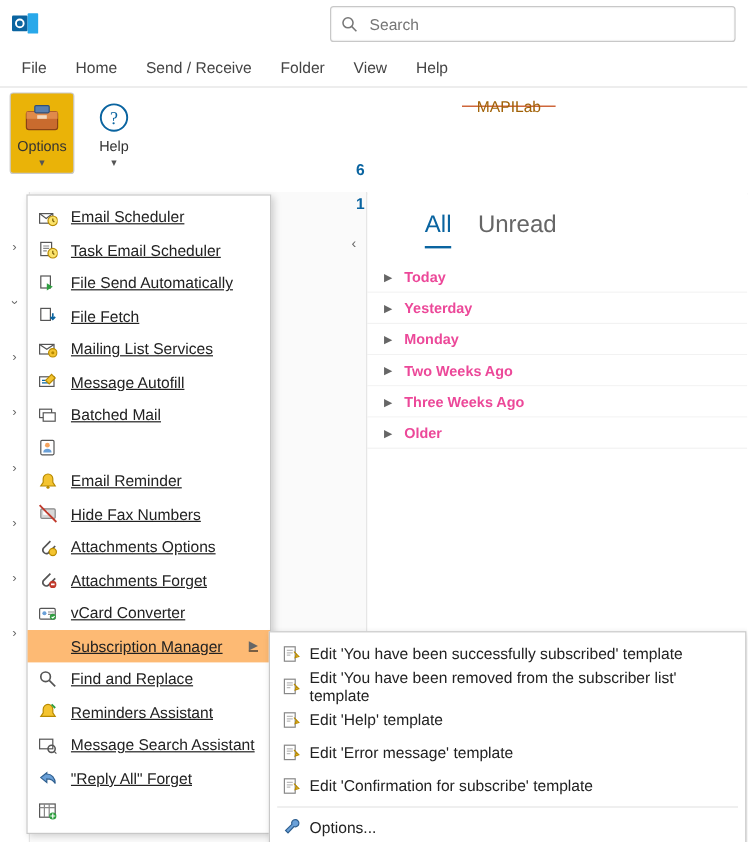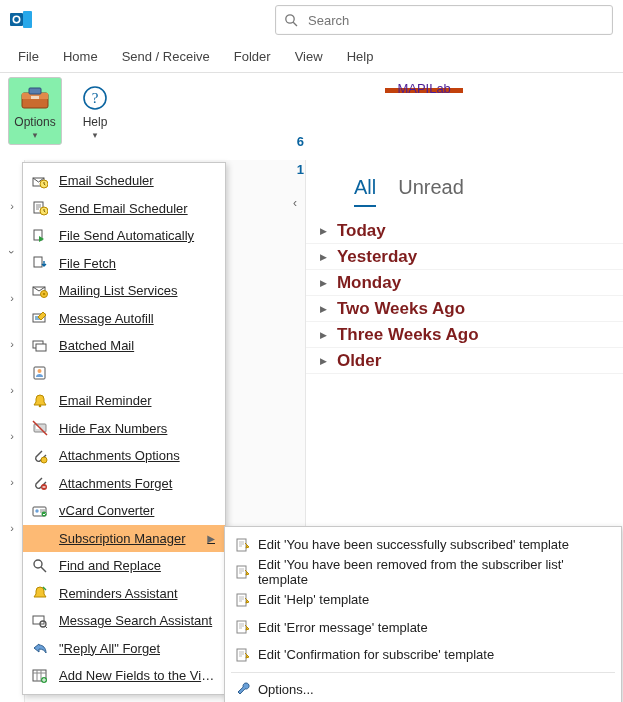--- a/index.html
+++ b/index.html
@@ -6,43 +6,43 @@
   .app{width:623px;height:702px;position:relative;overflow:hidden;background:#fff;}
   
   .titlebar{height:40px;display:flex;align-items:center;padding:0 10px;gap:8px;}
   .outlook-logo{width:22px;height:22px;display:flex;align-items:center;justify-content:center;}
   .search-wrap{flex:1;display:flex;justify-content:flex-end;}
   .search-box{margin-left:auto;width:320px;height:28px;border:1px solid #c8c8c8;border-radius:3px;display:flex;align-items:center;padding:0 8px;gap:8px;background:#fff;box-shadow:0 0 0 1px rgba(0,0,0,0.02) inset;}
   .search-box input{border:none;outline:none;flex:1;font-size:13px;background:transparent;}
   
   .menubar{height:32px;display:flex;align-items:stretch;padding:0 6px;}
   .menu-item{padding:0 12px;display:flex;align-items:center;color:#444;cursor:default;}
-  .menu-item.active{color:#4c1d95;border-bottom:5px solid #c2410c;font-weight:400;margin-top:48px;}
+  .menu-item.active{color:#a16207;border-bottom:1px solid #c2410c;font-weight:400;margin-top:48px;}
   .ribbon-sep{height:1px;background:#e1e1e1;}
   
   .ribbon{height:84px;display:flex;align-items:flex-start;padding:4px 8px 0 8px;gap:6px;border-bottom:1px solid #d9d9d9;}
   .ribbon-btn{width:48px;display:flex;flex-direction:column;align-items:center;justify-content:flex-start;padding:4px 2px;border:1px solid transparent;border-radius:3px;}
-  .ribbon-btn.dropdown{border:1px solid #c9c9c9;background:#86efac;}
+  .ribbon-btn.dropdown{border:1px solid #c9c9c9;background:#eab308;}
   .ribbon-icon{width:32px;height:32px;display:flex;align-items:center;justify-content:center;}
   .ribbon-label{font-size:12px;color:#333;margin-top:2px;display:flex;align-items:center;gap:2px;line-height:1;}
   .chev{font-size:9px;color:#555;margin-top:2px;}
   
   .body{position:absolute;top:160px;bottom:0;left:0;right:0;display:flex;}
   .nav-col{width:24px;background:#fff;border-right:1px solid #e6e6e6;display:flex;flex-direction:column;align-items:center;padding-top:40px;gap:34px;}
   .nav-chev{color:#666;font-size:11px;}
   .mid-col{width:280px;border-right:1px solid #e6e6e6;background:#fafafa;position:relative;}
   .mid-collapse{position:absolute;top:36px;right:8px;color:#666;font-size:12px;}
   .right-col{flex:1;background:#fff;display:flex;flex-direction:column;}
   .filter-tabs{display:flex;gap:22px;padding:16px 0 0 48px;height:42px;align-items:flex-start;}
   .ftab{color:#666;font-size:20px;padding-bottom:6px;text-align:right;}
   .ftab.active{color:#0a64a0;border-bottom:2px solid #0a64a0;}
   .timeline{flex:1;overflow:auto;}
   .time-row{height:25px;display:flex;align-items:center;padding:0 14px;gap:10px;border-bottom:1px solid #f2f2f2;background:#fff;}
   .time-row .tri{color:#666;font-size:9px;}
-  .time-row .lbl{color:#7f1d1d;font-size:17px;font-weight:600;}
+  .time-row .lbl{color:#ec4899;font-size:12px;font-weight:600;}
   
   .menu-pop{position:absolute;left:22px;top:162px;width:202px;background:#fff;border:1px solid #c8c8c8;box-shadow:2px 2px 6px rgba(0,0,0,0.18);padding:4px 0;z-index:50;}
   .mrow{height:27.5px;display:flex;align-items:center;padding:0 10px 0 8px;gap:10px;cursor:default;text-decoration:underline;}
   .mrow.hover{background:#fdba74;}
   .micon{width:18px;height:18px;display:flex;align-items:center;justify-content:center;flex:0 0 18px;}
   .mrow .txt{flex:1;white-space:nowrap;overflow:hidden;text-overflow:ellipsis;}
   .mrow .sub{color:#666;font-size:10px;}
   
   .submenu{position:absolute;left:224px;top:526px;width:396px;background:#fff;border:1px solid #c8c8c8;box-shadow:2px 2px 6px rgba(0,0,0,0.18);padding:4px 0;z-index:60;}
   .srow{height:27.5px;display:flex;align-items:center;padding:0 12px 0 10px;gap:7px;cursor:default;}
@@ -187,21 +187,21 @@
       </div>
       <div class="mrow">
         <span class="micon">
           <svg width="16" height="16" viewBox="0 0 16 16">
             <rect x="2" y="2" width="9" height="11" fill="#fff" stroke="#555"></rect>
             <path d="M4 5h5M4 7h5M4 9h3" stroke="#888"></path>
             <circle cx="12" cy="11" r="4" fill="#fbe36b" stroke="#b88a00"></circle>
             <path d="M12 9v2l1.3 1" stroke="#7a5b00" fill="none"></path>
           </svg>
         </span>
-        <span class="txt">Send Email Scheduler</span>
+        <span class="txt">Task Email Scheduler</span>
       </div>
       <div class="mrow">
         <span class="micon">
           <svg width="16" height="16" viewBox="0 0 16 16">
             <rect x="2" y="2" width="8" height="10" fill="#fff" stroke="#555"></rect>
             <path d="M7 14l5-3-5-3z" fill="#2e9e3f"></path>
           </svg>
         </span>
         <span class="txt">File Send Automatically</span>
       </div>
@@ -346,21 +346,20 @@
       </div>
       <div class="mrow">
         <span class="micon">
           <svg width="16" height="16" viewBox="0 0 16 16">
             <rect x="1" y="2" width="13" height="11" fill="#fff" stroke="#555"></rect>
             <path d="M1 5h13M5 2v11M9 2v11" stroke="#888"></path>
             <circle cx="12" cy="12" r="3" fill="#2e9e3f"></circle>
             <path d="M12 10v4M10 12h4" stroke="#fff"></path>
           </svg>
         </span>
-        <span class="txt">Add New Fields to the View</span>
       </div>
     </div>
 
   <div class="submenu" id="submenu">
       <div class="srow">
         <span class="sicon">
           <svg width="16" height="16" viewBox="0 0 16 16">
             <rect x="2" y="2" width="9" height="12" fill="#fff" stroke="#888"></rect>
             <path d="M4 5h5M4 7h5M4 9h3" stroke="#bbb"></path>
             <path d="M10 6l4 4-3 1 1-3z" fill="#f4c430" stroke="#b88a00"></path>

